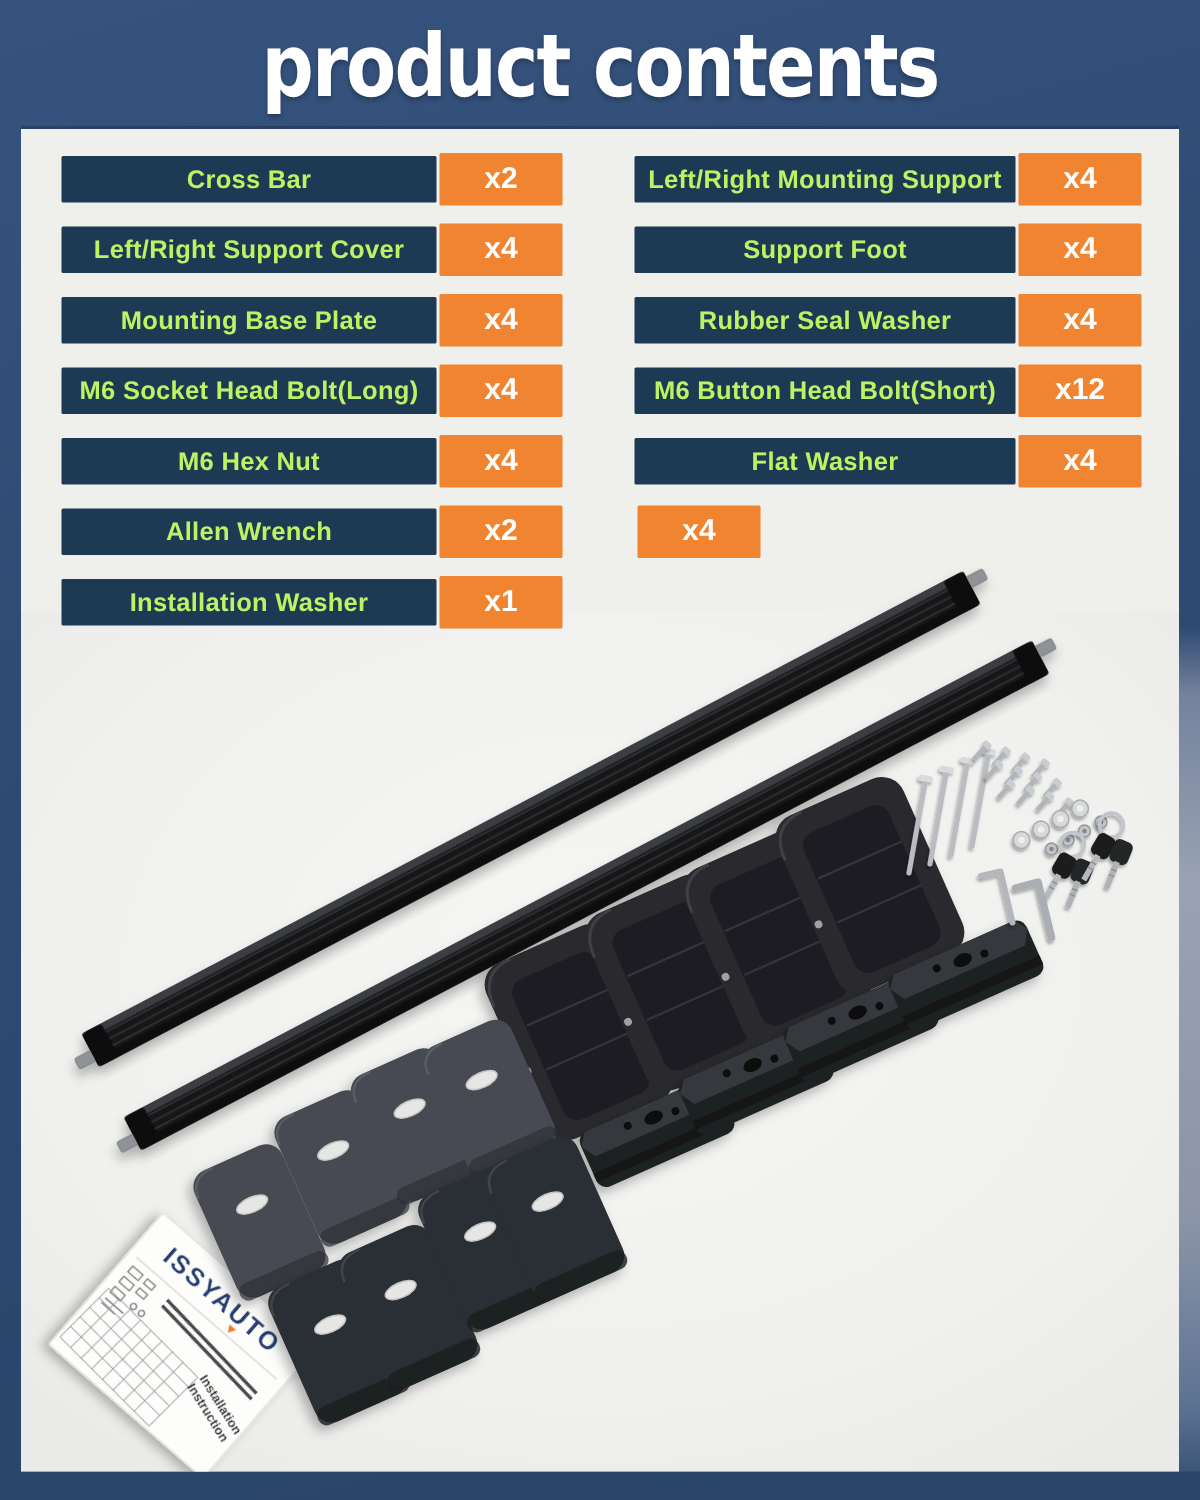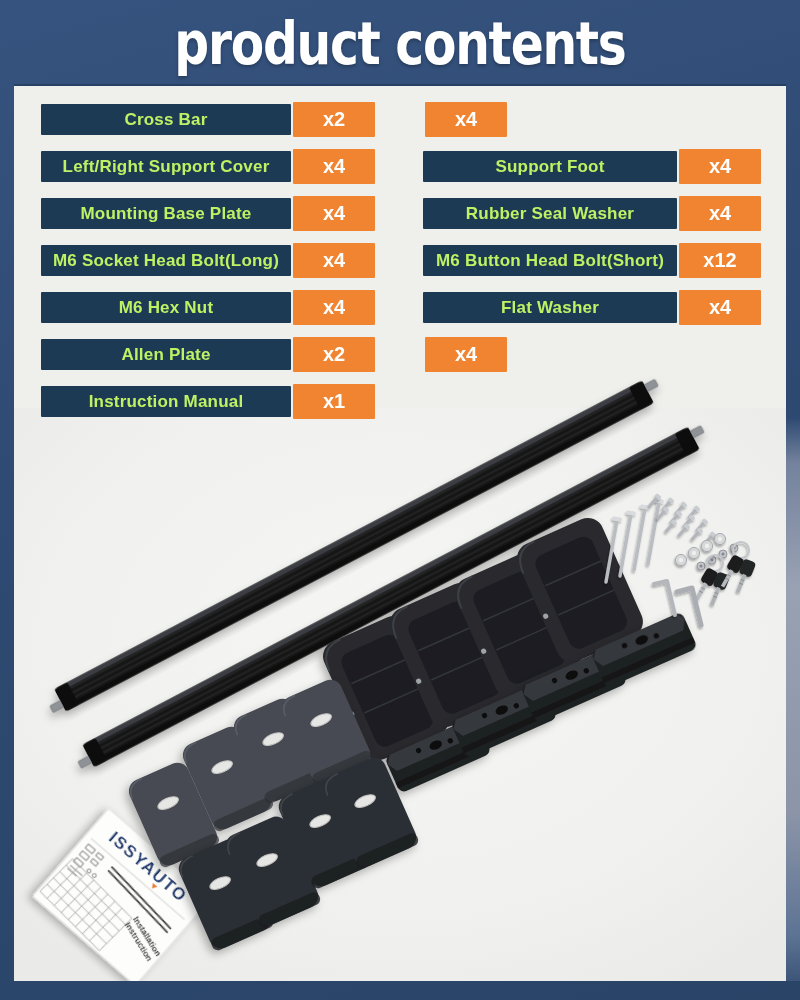--- a/index.html
+++ b/index.html
@@ -261,31 +261,32 @@
     </div>
     <div class="row">
       <div class="bar">M6 Socket Head Bolt(Long)</div>
       <div class="badge">x4</div>
     </div>
     <div class="row">
       <div class="bar">M6 Hex Nut</div>
       <div class="badge">x4</div>
     </div>
     <div class="row">
-      <div class="bar">Allen Plate</div>
+      <div class="bar">Allen Wrench</div>
       <div class="badge">x2</div>
     </div>
     <div class="row">
-      <div class="bar">Instruction Manual</div>
+      <div class="bar">Installation Washer</div>
       <div class="badge">x1</div>
     </div>
   </div>
 
   <div class="col col-right">
     <div class="row">
+      <div class="bar">Left/Right Mounting Support</div>
       <div class="badge">x4</div>
     </div>
     <div class="row">
       <div class="bar">Support Foot</div>
       <div class="badge">x4</div>
     </div>
     <div class="row">
       <div class="bar">Rubber Seal Washer</div>
       <div class="badge">x4</div>
     </div>

